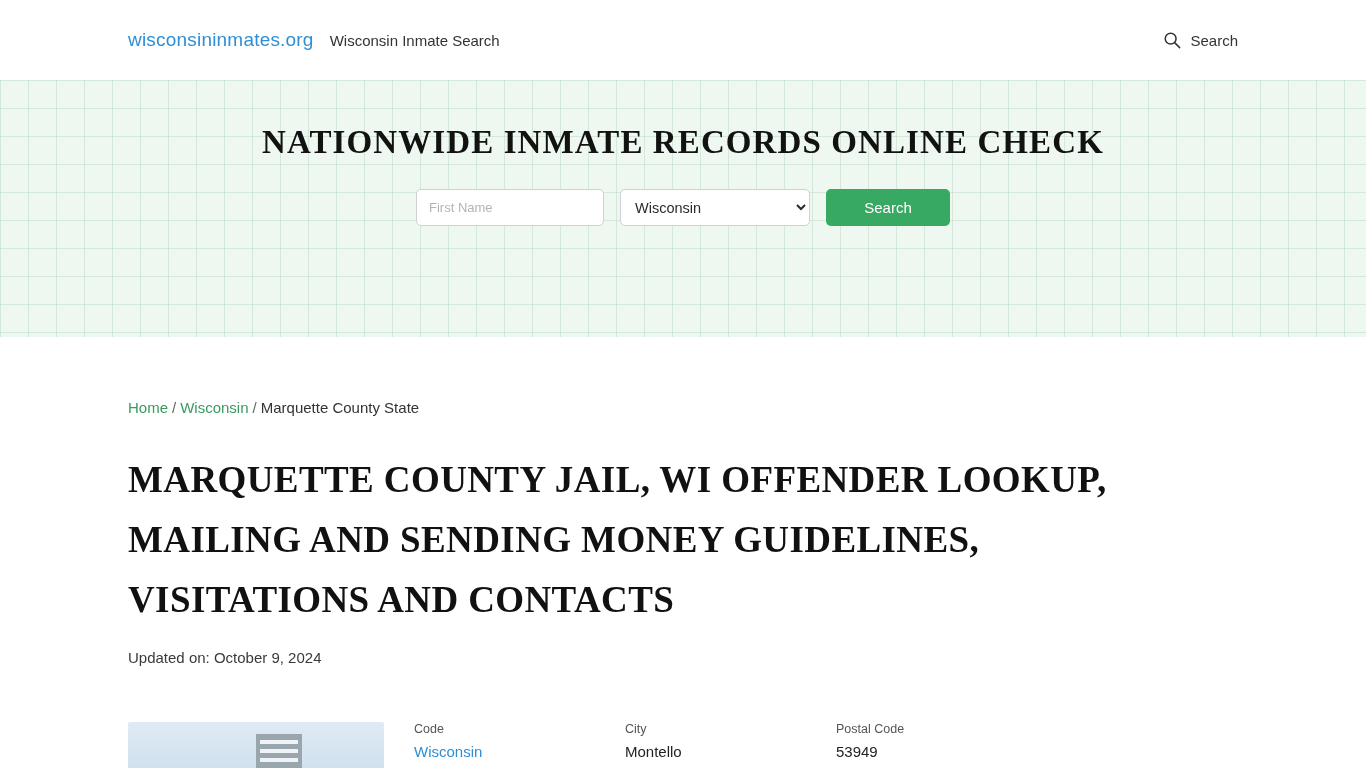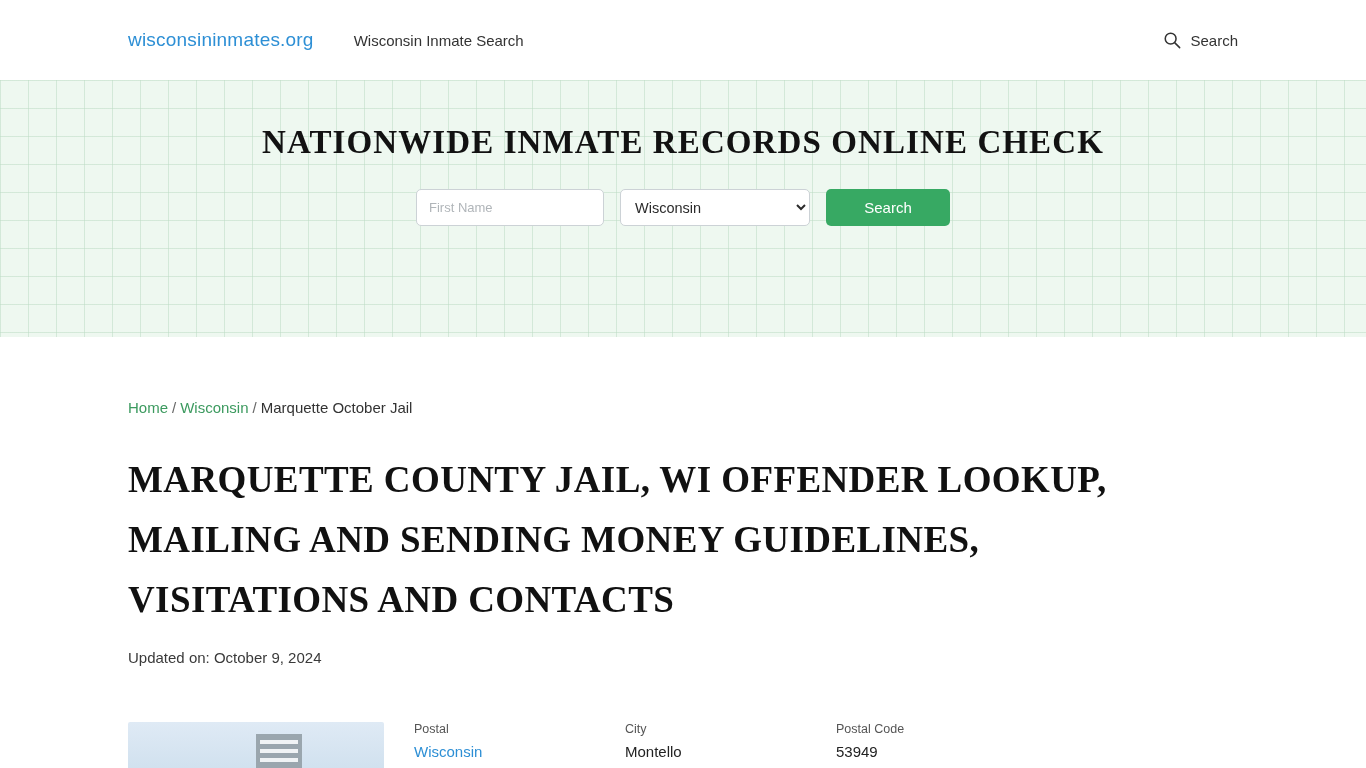--- a/index.html
+++ b/index.html
@@ -20,21 +20,21 @@
     padding: 12px 128px;
     position: relative;
   }
   .brand {
     font-size: 19px;
     color: #2d8fd5;
     letter-spacing: .2px;
     text-decoration: none;
   }
   .nav-link {
-    margin-left: 40px;
+    margin-left: 16px;
     font-size: 15px;
     color: #333333;
     text-decoration: none;
   }
   .nav-search {
     position: absolute;
     right: 128px;
     top: 50%;
     transform: translateY(-50%);
     display: flex;
@@ -218,33 +218,33 @@
   </form>
 </div>
 
 <div class="content">
 
   <div class="breadcrumb">
     <a href="#">Home</a>
     <span class="sep">/</span>
     <a href="#">Wisconsin</a>
     <span class="sep">/</span>
-    <span class="current">Marquette October Jail</span>
+    <span class="current">Marquette County State</span>
   </div>
 
   <h2 class="page-title">MARQUETTE COUNTY JAIL, WI OFFENDER LOOKUP, MAILING AND SENDING MONEY GUIDELINES, VISITATIONS AND CONTACTS</h2>
   <div class="updated">Updated on: October 9, 2024</div>
 
   <div class="facility">
     <div class="facility-photo">
       <div class="bldg"></div>
     </div>
     <div class="fields">
       <div class="field">
-        <div class="label">Postal</div>
+        <div class="label">Code</div>
         <div class="value">
           <a href="#">Wisconsin</a>
         </div>
       </div>
       <div class="field">
         <div class="label">City</div>
         <div class="value">Montello</div>
       </div>
       <div class="field">
         <div class="label">Postal Code</div>

